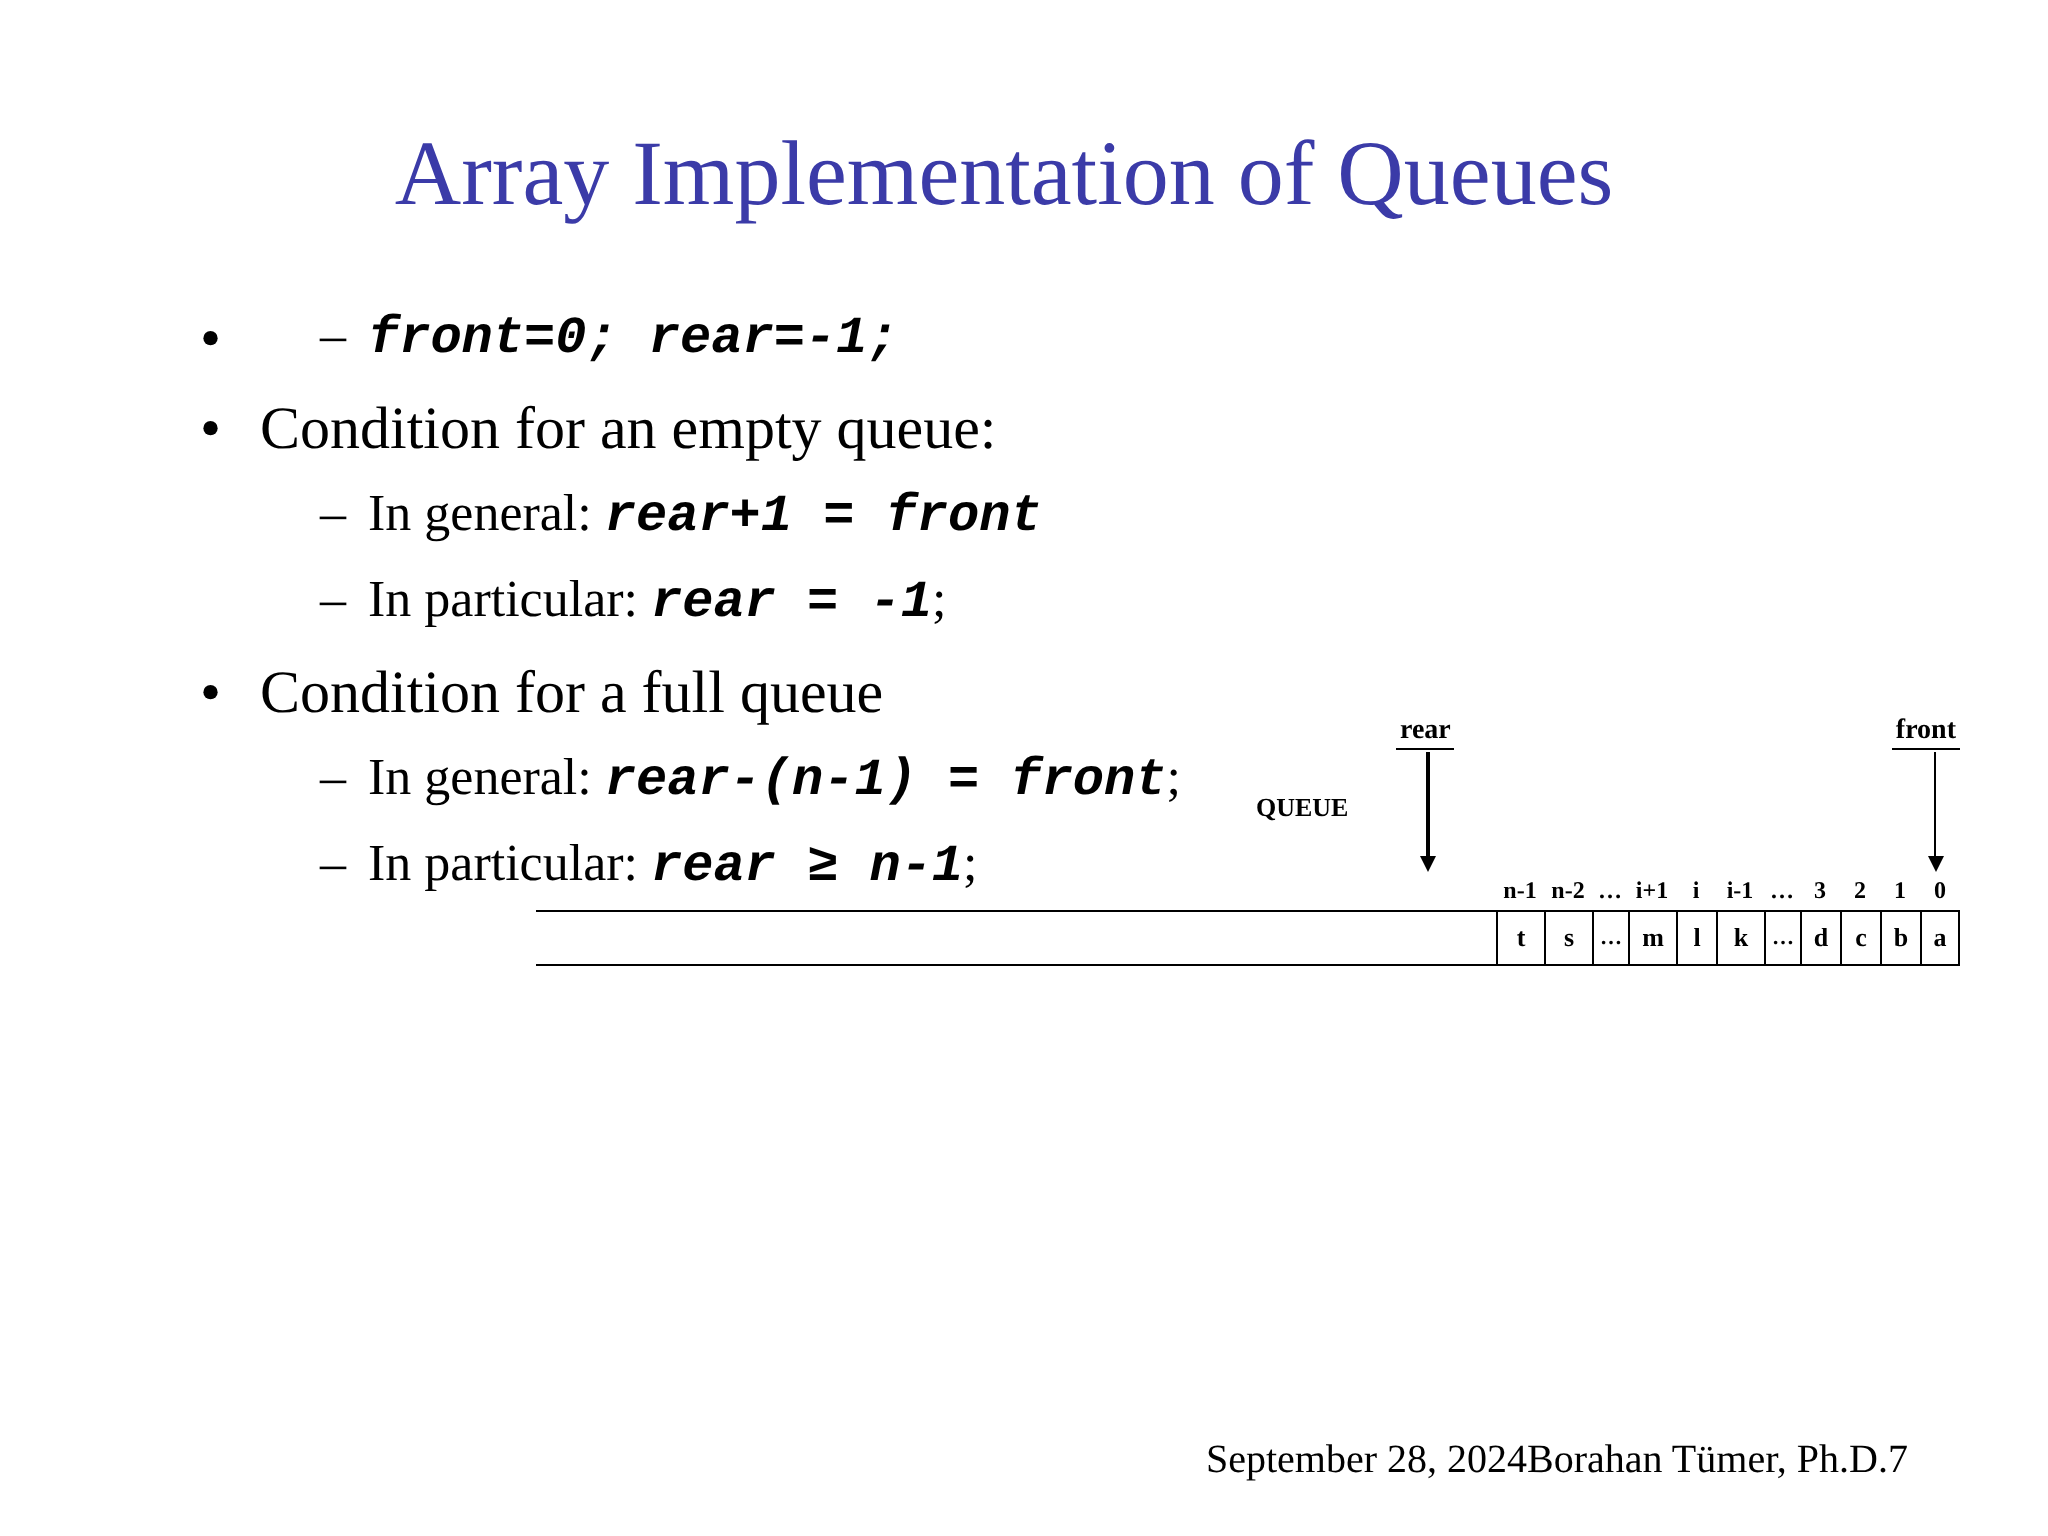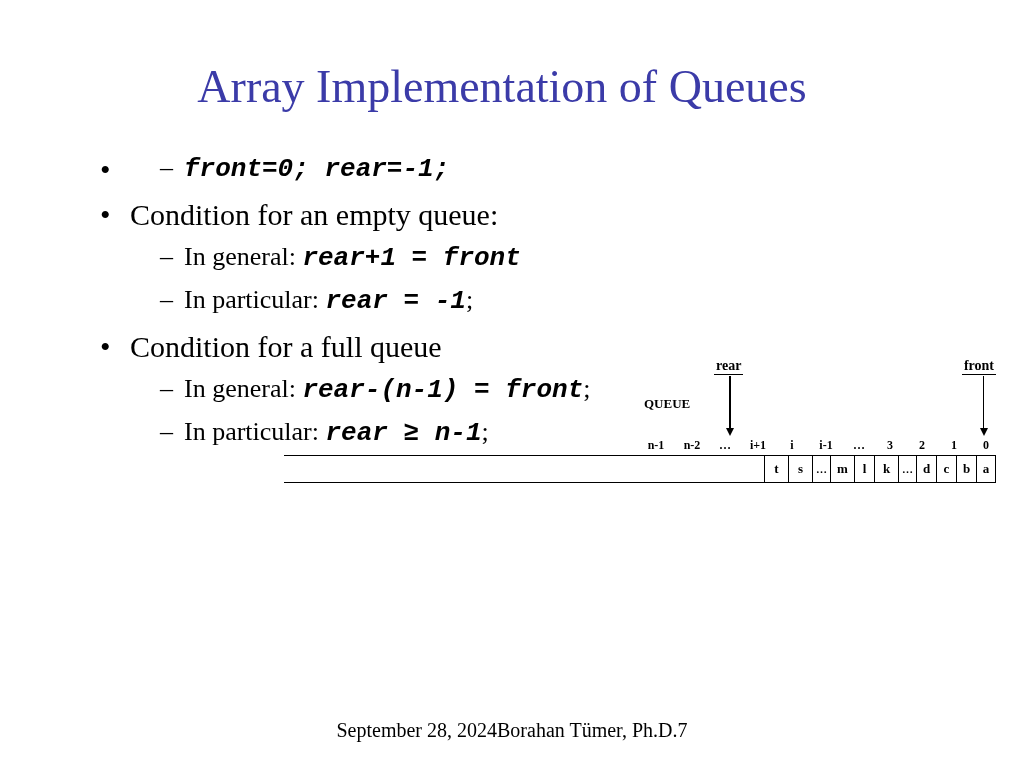--- a/index.html
+++ b/index.html
@@ -56,26 +56,26 @@
     content: "–";
     position: absolute;
     left: 0; top: 0;
   }
   .bi { font-weight: bold; font-style: italic; font-family: Liberation Mono, monospace; }
   .footer {
     position: absolute;
     left: 70px; right: 70px; bottom: 26px;
     font-size: 20px;
     display: flex;
-    justify-content: center;
+    justify-content: flex-end;
     font-family: "Times New Roman", Times, serif;
   }
   .diagram {
     position: absolute;
-    right: 18px;
+    right: 34px;
     top: 358px;
     width: 362px;
     height: 160px;
     font-family: "Times New Roman", Times, serif;
     font-weight: bold;
     font-size: 13px;
   }
   .diagram .ptr-label {
     position: absolute;
     border-bottom: 1.5px solid #000;
@@ -93,21 +93,21 @@
     width:0;height:0;
     border-left:4px solid transparent;
     border-right:4px solid transparent;
     border-top:8px solid #000;
   }
   .indices {
     position: absolute;
     top: 80px;
     right: 10px;
     display: flex;
-    gap: 12px;
+    gap: 0;
     font-size: 12px;
   }
   .indices span {
     display:inline-block;
     width: 24px;
     text-align:center;
   }
   .indices .dots { width: 18px; }
   .indices .w20 { width: 20px; }
   .cells-strip {

